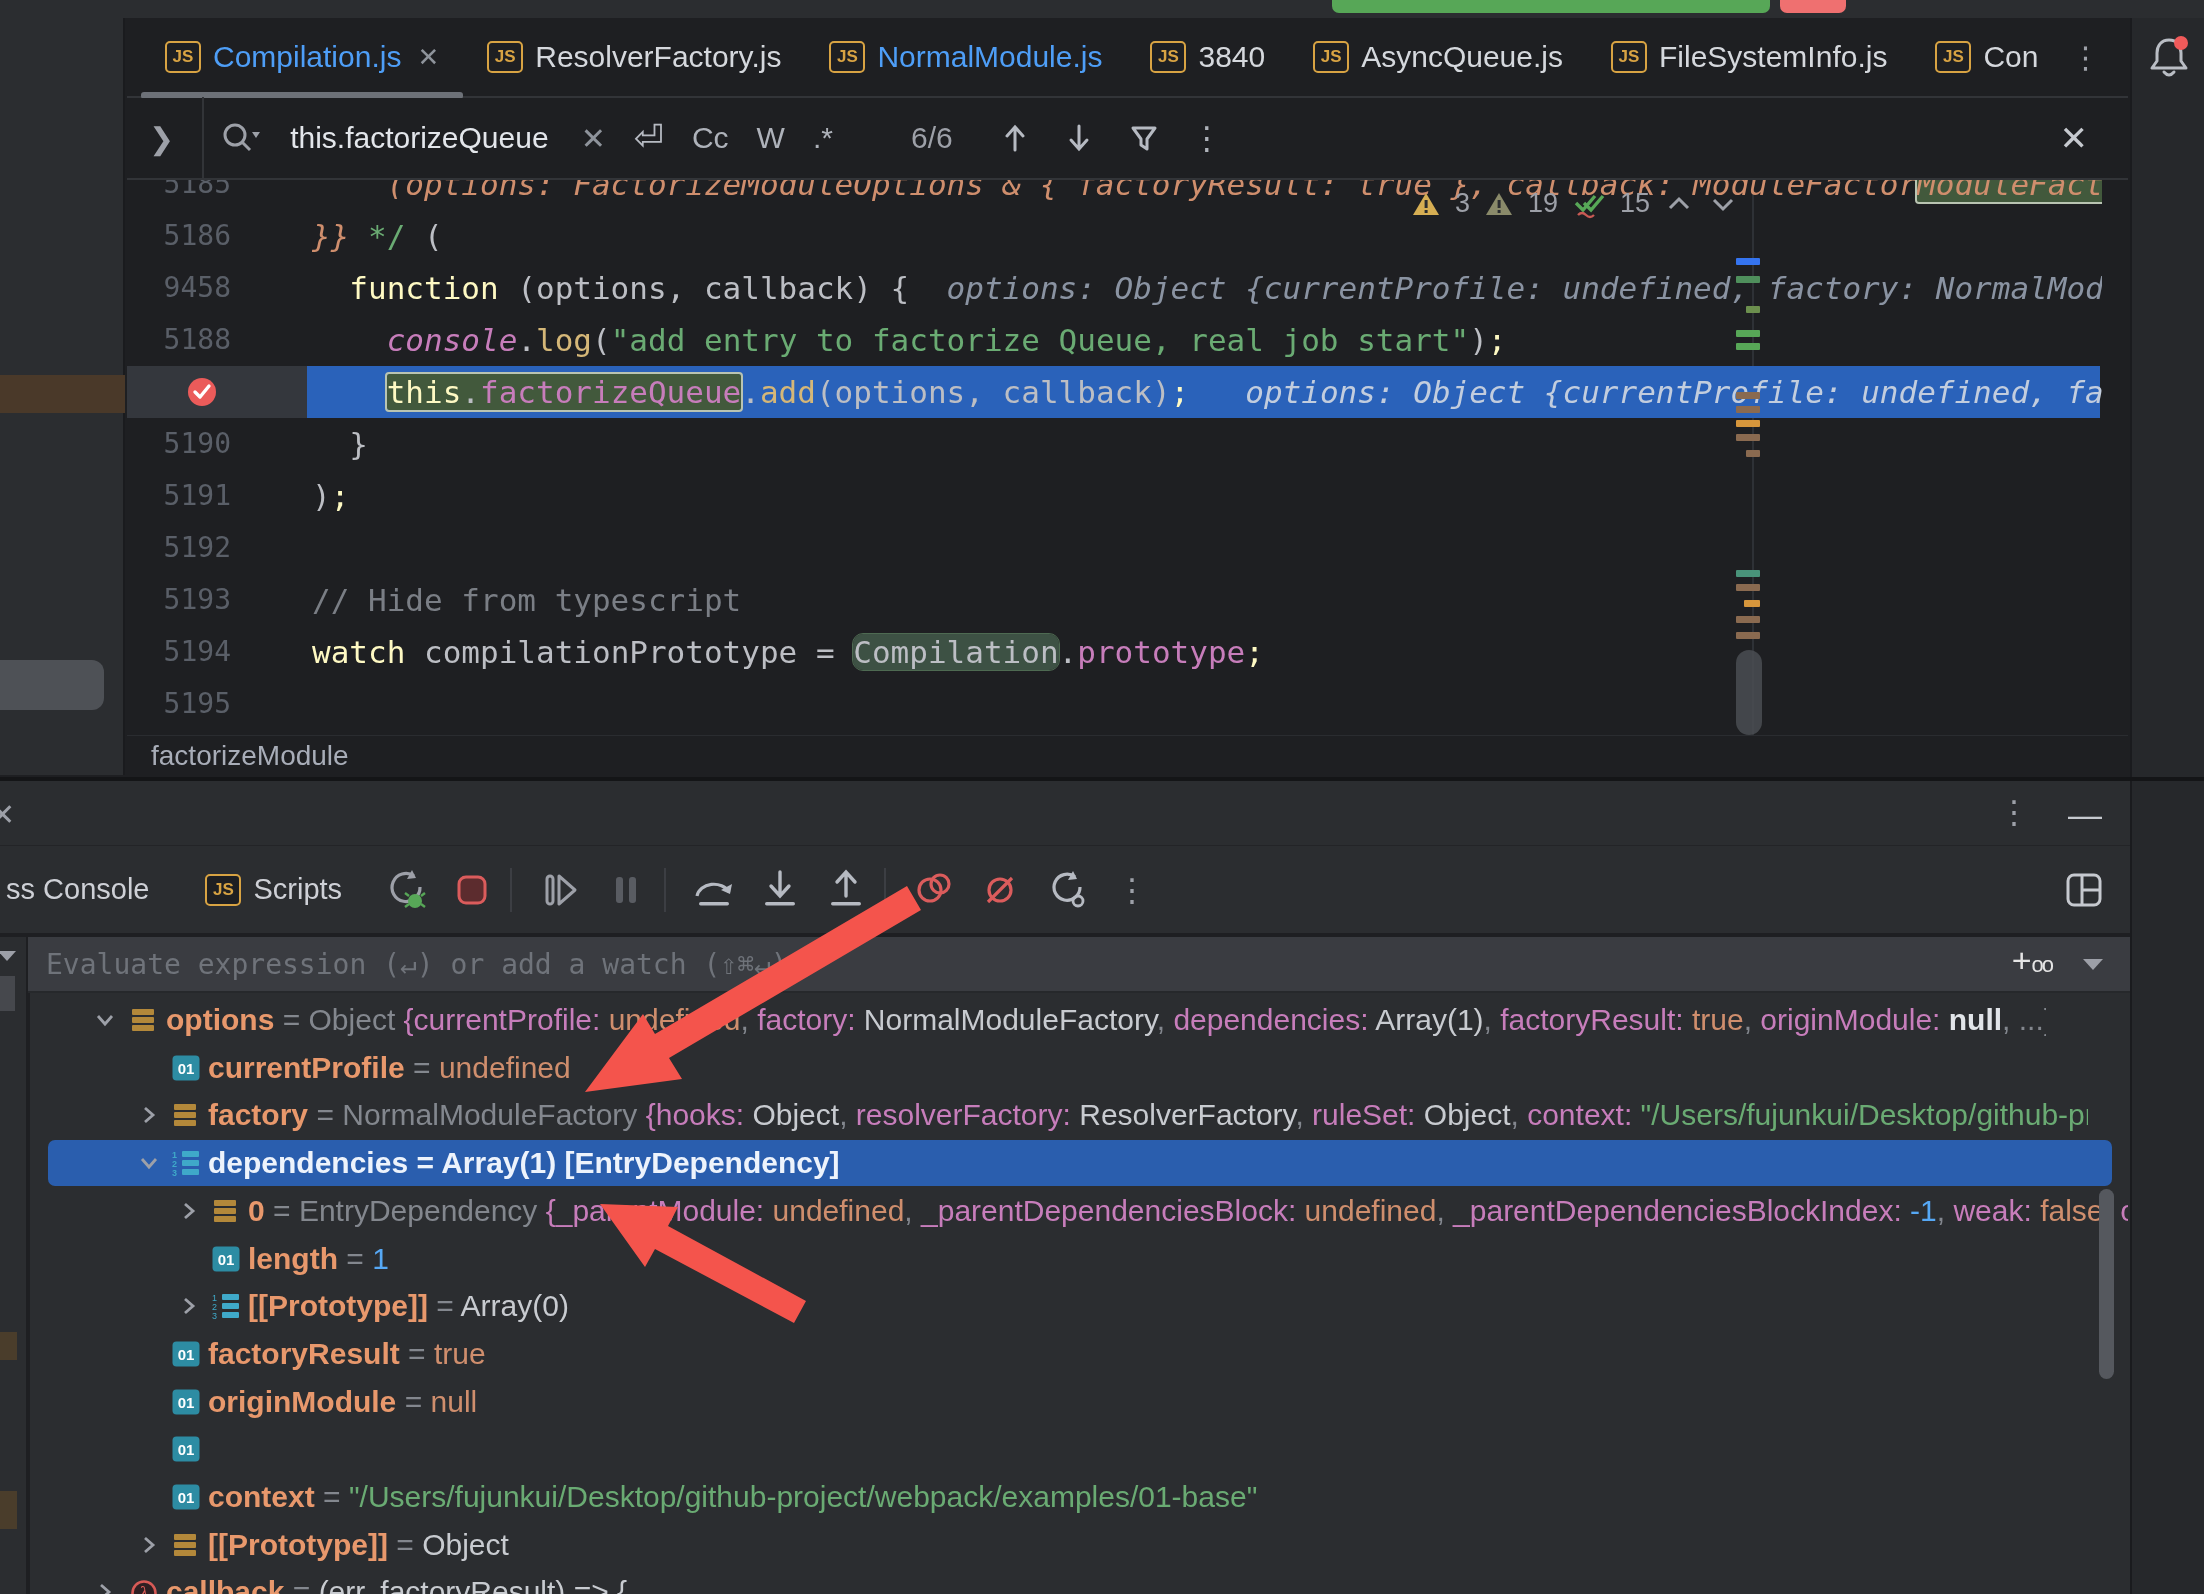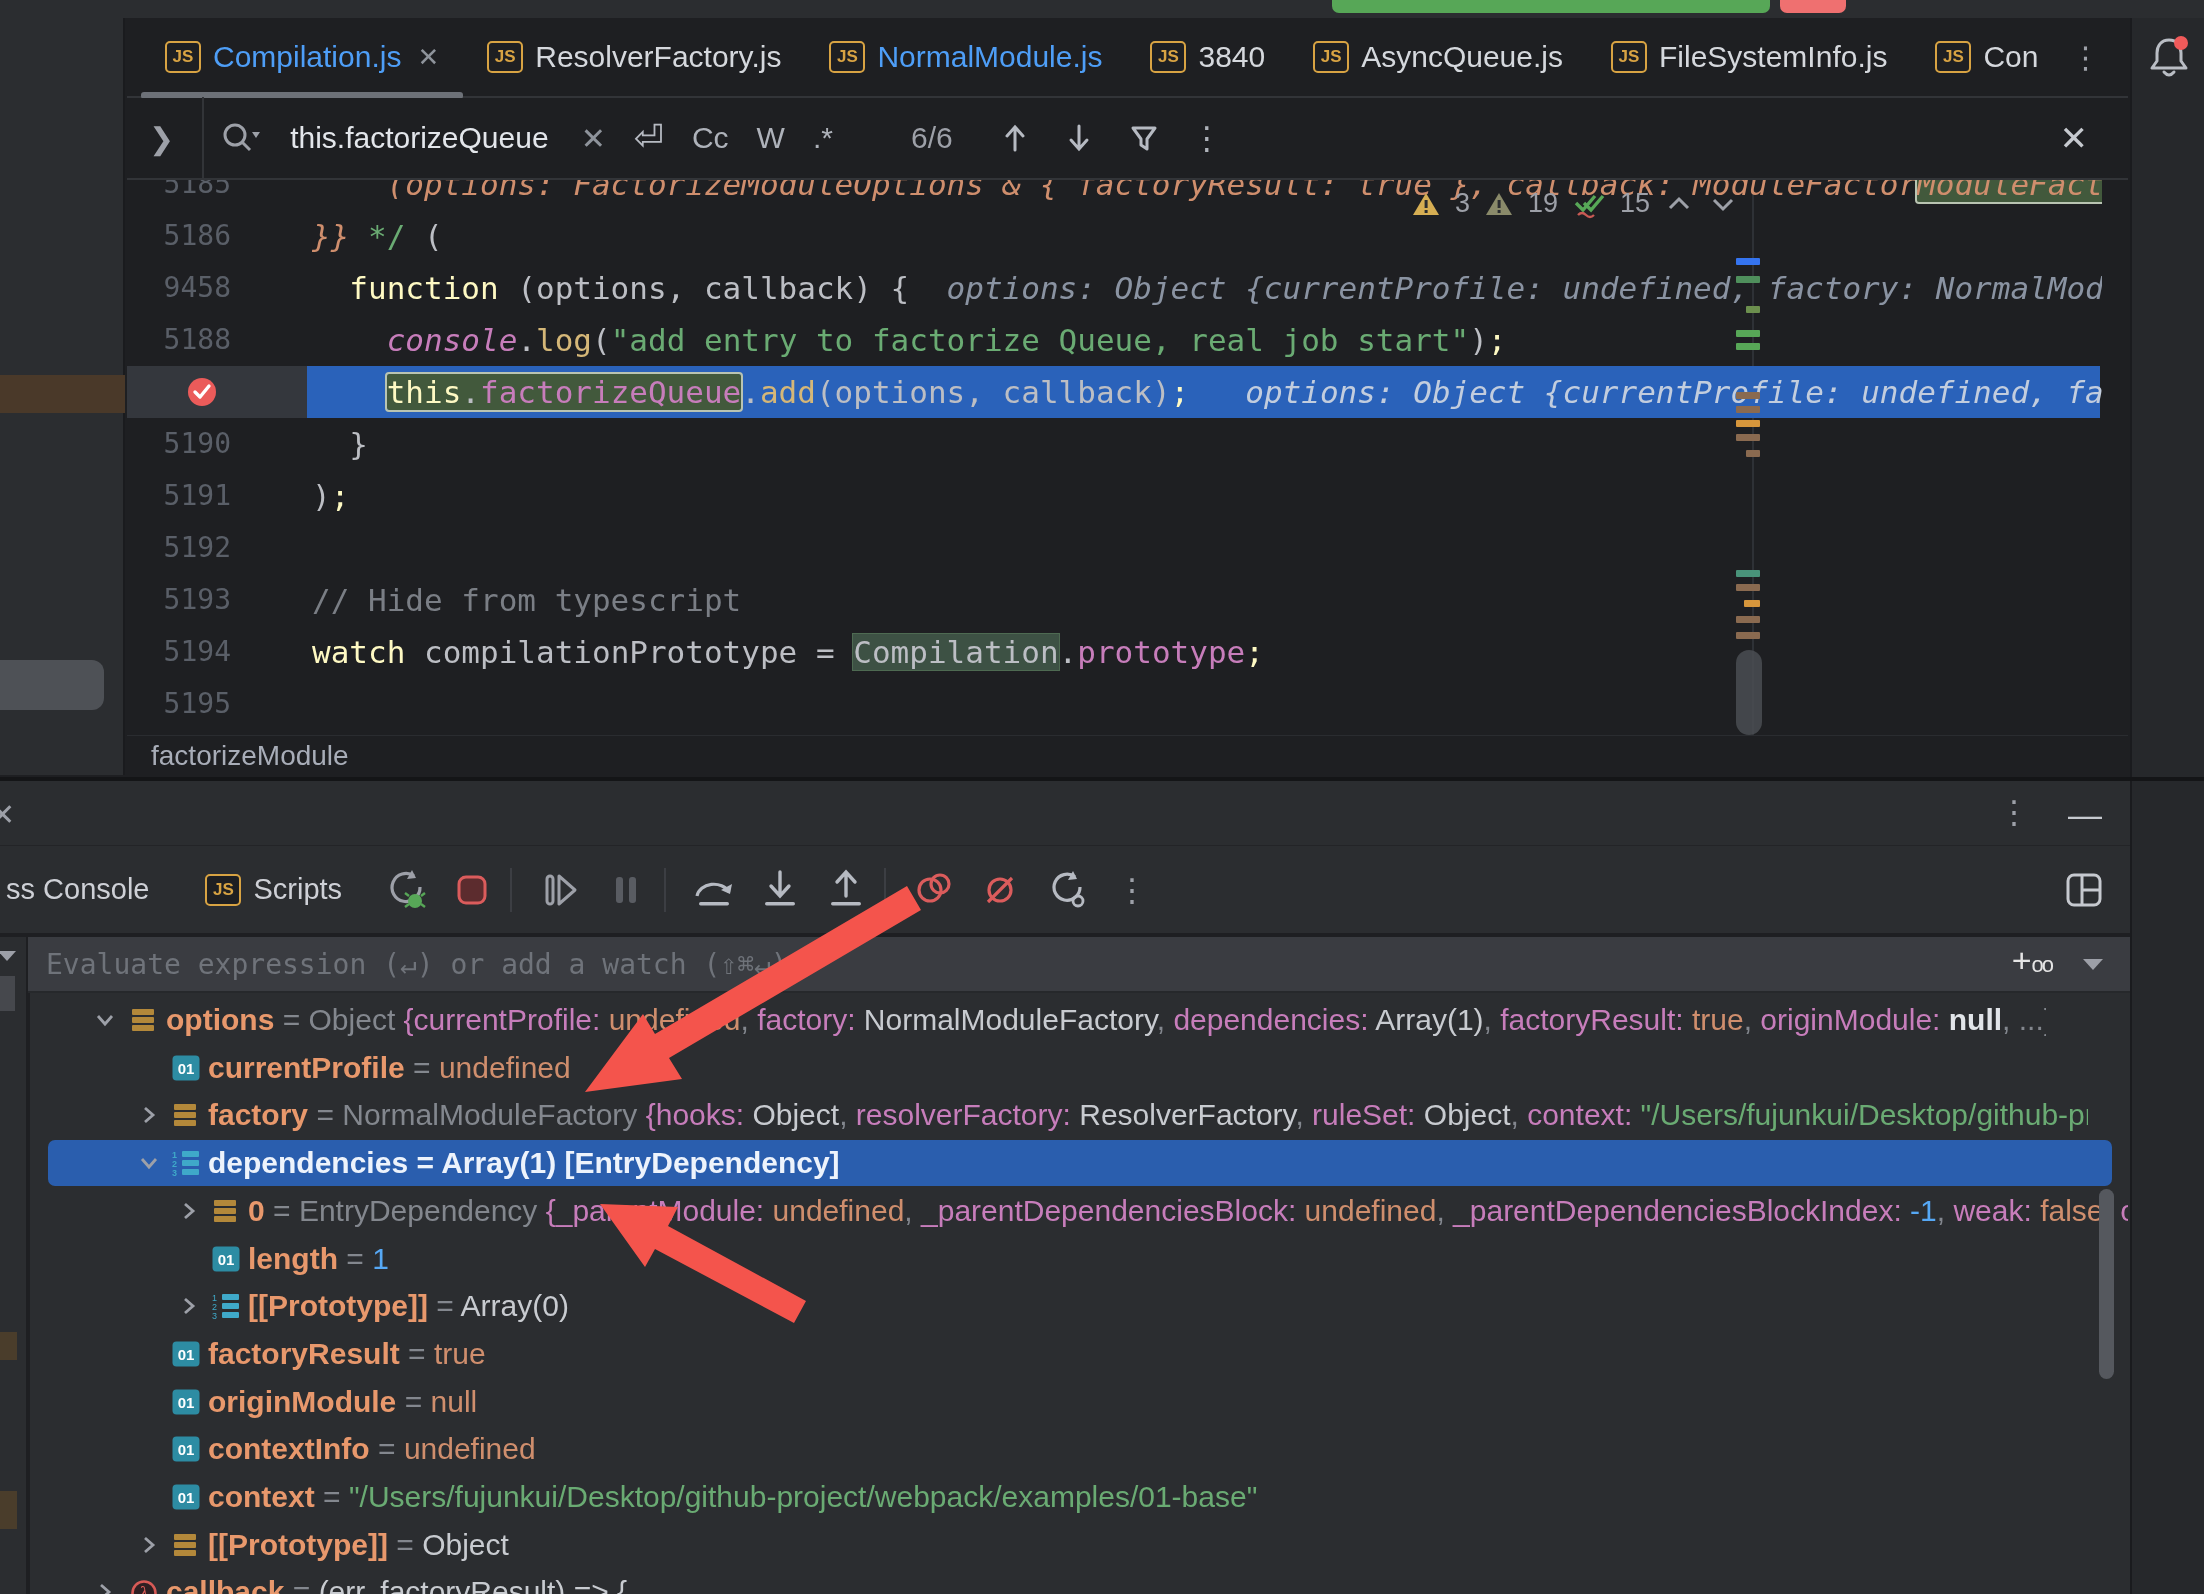--- a/index.html
+++ b/index.html
@@ -48,21 +48,21 @@
   .tk-str{color:#6aab73;}
   .tk-cmt{color:#7a7e85;}
   .tk-kw{color:#fef9c3;}
   .tk-fld{color:#c77dbb;}
   .tk-fldi{color:#c77dbb;font-style:italic;}
   .tk-fn{color:#d5b778;}
   .tk-pln{color:#bcbec4;}
   .tk-hint{color:#8a93a2;font-style:italic;}
   .tk-hintsel{color:#c2cdde;font-style:italic;}
   .box-match{background:#42593c;outline:2px solid #b9c4b2;border-radius:2px;}
-  .box-usage{background:#3d5144;outline:1px solid #4e6a52;border-radius:0;}
+  .box-usage{background:#3d5144;outline:1px solid #4e6a52;border-radius:10px;}
   .margin-guide{position:absolute;left:1625px;top:0;width:2px;height:555px;background:#2e3136;}
   .insp-widget{position:absolute;right:390px;top:8px;display:flex;align-items:center;gap:14px;font-size:27px;color:#9da0a8;}
   .stripe{position:absolute;right:368px;top:0;width:26px;height:555px;}
   .stripe-mark{position:absolute;right:0;height:7px;border-radius:1px;}
   .editor-scrollthumb{position:absolute;right:366px;top:470px;width:26px;height:85px;background:#4a4d52;border-radius:13px;opacity:.85;}
 
   .breadcrumbs{position:absolute;left:127px;top:735px;width:2001px;height:42px;background:#1e1f22;border-top:1px solid #2a2c30;line-height:40px;padding-left:24px;font-size:28px;color:#a8adb8;}
 
   
   .dbg-sep{position:absolute;left:0;top:777px;width:2204px;height:4px;background:#141517;}
@@ -488,21 +488,21 @@
               <rect x="0.5" y="0.5" width="27" height="25" rx="4" fill="#2d8ca3"></rect>
               <text x="14" y="18.5" text-anchor="middle" font-family="Liberation Sans, sans-serif" font-weight="bold" font-size="15" fill="#ffffff">01</text>
             </svg></span><div class="t-text" style="left: 178px;"><span class="v-name">factoryResult</span><span class="v-eq"> = </span><span class="v-kwv">true</span></div></div>
         <div class="tree-row" style="top: 385px;"><span class="t-icon" style="display: inline-flex; position: absolute; left: 142px; top: 11px;"><svg width="28" height="26">
               <rect x="0.5" y="0.5" width="27" height="25" rx="4" fill="#2d8ca3"></rect>
               <text x="14" y="18.5" text-anchor="middle" font-family="Liberation Sans, sans-serif" font-weight="bold" font-size="15" fill="#ffffff">01</text>
             </svg></span><div class="t-text" style="left: 178px;"><span class="v-name">originModule</span><span class="v-eq"> = </span><span class="v-kwv">null</span></div></div>
         <div class="tree-row" style="top: 432px;"><span class="t-icon" style="display: inline-flex; position: absolute; left: 142px; top: 11px;"><svg width="28" height="26">
               <rect x="0.5" y="0.5" width="27" height="25" rx="4" fill="#2d8ca3"></rect>
               <text x="14" y="18.5" text-anchor="middle" font-family="Liberation Sans, sans-serif" font-weight="bold" font-size="15" fill="#ffffff">01</text>
-            </svg></span><div class="t-text" style="left: 178px;"><span class="v-name">contextInfo</span><span class="v-eq"> = </span><span class="v-kwv">undefined</span></div></div>
+            </svg></span></div>
         <div class="tree-row" style="top: 480px;"><span class="t-icon" style="display: inline-flex; position: absolute; left: 142px; top: 11px;"><svg width="28" height="26">
               <rect x="0.5" y="0.5" width="27" height="25" rx="4" fill="#2d8ca3"></rect>
               <text x="14" y="18.5" text-anchor="middle" font-family="Liberation Sans, sans-serif" font-weight="bold" font-size="15" fill="#ffffff">01</text>
             </svg></span><div class="t-text" style="left: 178px;"><span class="v-name">context</span><span class="v-eq"> = </span><span class="v-str">"/Users/fujunkui/Desktop/github-project/webpack/examples/01-base"</span></div></div>
         <div class="tree-row" style="top: 528px;"><span class="t-chev" style="display: inline-flex; position: absolute; left: 106px; top: 11px;"><svg width="26" height="26">
               <polyline points="9,6 17,13 9,20" fill="none" stroke="#9da0a8" stroke-width="2.8"></polyline>
             </svg></span><span class="t-icon" style="display: inline-flex; position: absolute; left: 142px; top: 11px;"><svg width="26" height="26">
               <g fill="#b3883a">
                 <rect x="2" y="2" width="22" height="6" rx="1"></rect>
                 <rect x="2" y="10" width="22" height="6" rx="1"></rect>

